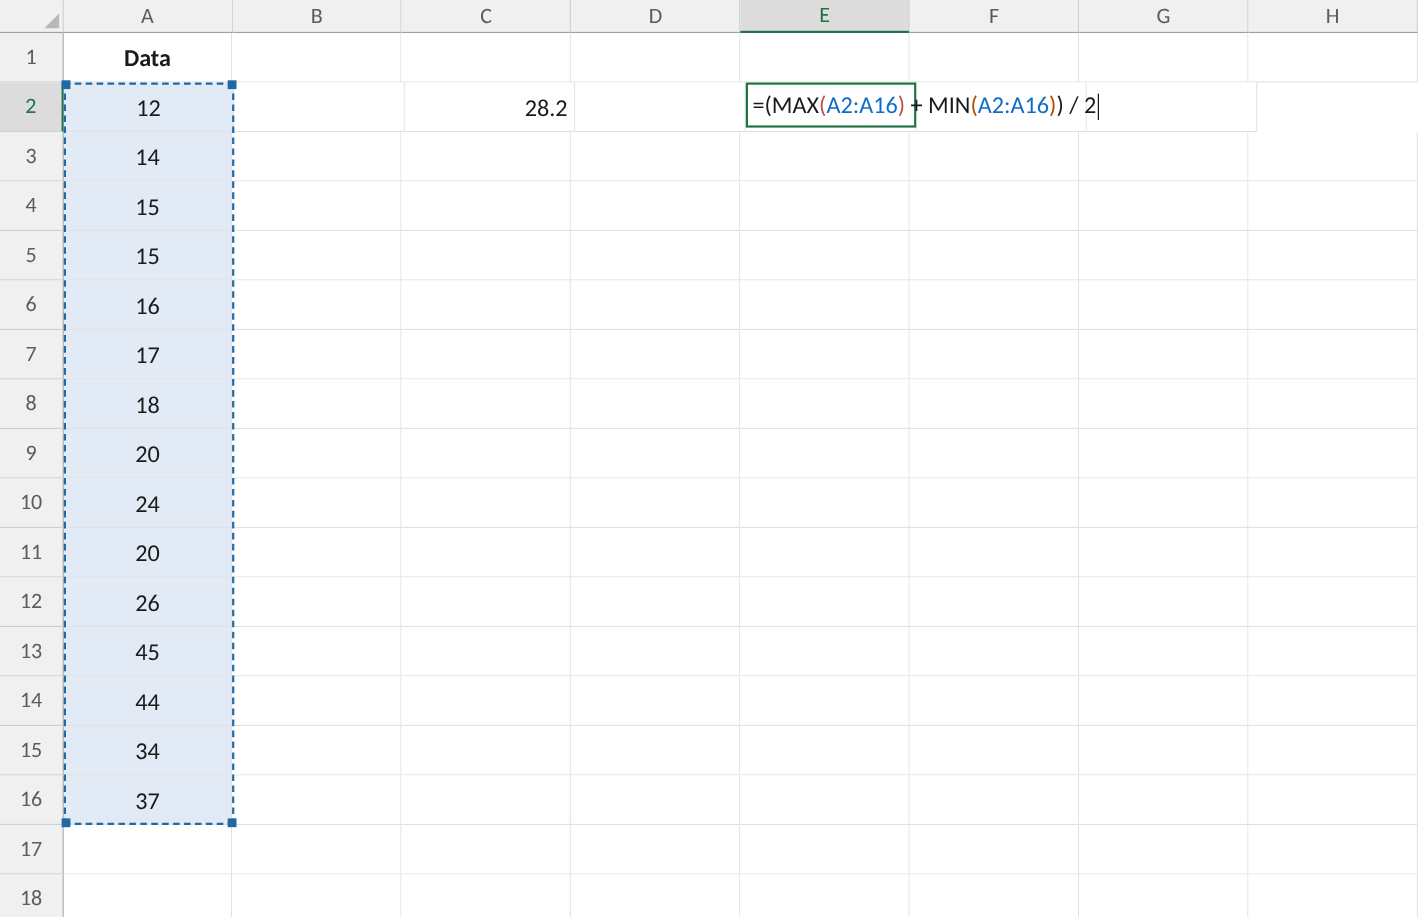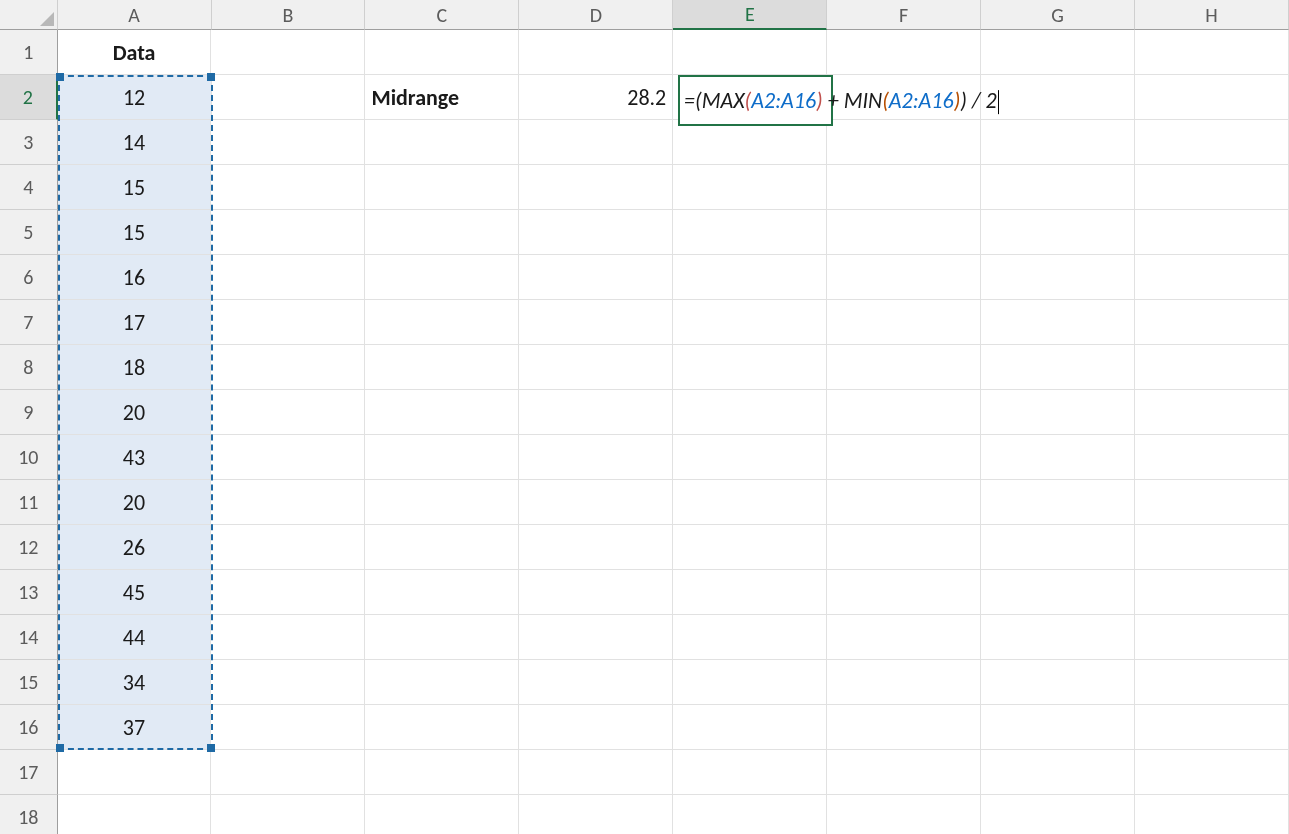--- a/index.html
+++ b/index.html
@@ -168,21 +168,20 @@
         <div class="cell wD"></div>
         <div class="cell wE"></div>
         <div class="cell wF"></div>
         <div class="cell wG"></div>
         <div class="cell wH"></div>
       </div>
       <div class="row">
         <div class="row-header active">2</div>
         <div class="cell wA center sel-data">12</div>
         <div class="cell wB"></div>
-        <div class="cell wC left bold">Midrange</div>
         <div class="cell wD right">28.2</div>
         <div class="cell wE"></div>
         <div class="cell wF"></div>
         <div class="cell wG"></div>
         <div class="cell wH"></div>
       </div>
       <div class="row">
         <div class="row-header">3</div>
         <div class="cell wA center sel-data">14</div>
         <div class="cell wB"></div>
@@ -254,21 +253,21 @@
         <div class="cell wB"></div>
         <div class="cell wC"></div>
         <div class="cell wD"></div>
         <div class="cell wE"></div>
         <div class="cell wF"></div>
         <div class="cell wG"></div>
         <div class="cell wH"></div>
       </div>
       <div class="row">
         <div class="row-header">10</div>
-        <div class="cell wA center sel-data">43</div>
+        <div class="cell wA center sel-data">24</div>
         <div class="cell wB"></div>
         <div class="cell wC"></div>
         <div class="cell wD"></div>
         <div class="cell wE"></div>
         <div class="cell wF"></div>
         <div class="cell wG"></div>
         <div class="cell wH"></div>
       </div>
       <div class="row">
         <div class="row-header">11</div>
@@ -360,19 +359,19 @@
       </div>
     </div>
 
   <div class="range-marquee" style="left:58px; top:75px; width:155px; height:675px;">
     <div class="handle h-tl"></div>
     <div class="handle h-tr"></div>
     <div class="handle h-bl"></div>
     <div class="handle h-br"></div>
   </div>
 
-  <div class="edit-box" style="left:678px; top:75px; width:155px; height:51px;font-style:italic;">
+  <div class="edit-box" style="left:678px; top:75px; width:155px; height:41px;">
     <div class="edit-text">
       <span>=(MAX</span><span class="f-red">(</span><span class="f-blue">A2:A16</span><span class="f-red">)</span><span> + MIN</span><span class="f-orange">(</span><span class="f-blue">A2:A16</span><span class="f-orange">)</span><span>)</span><span> / 2</span><span class="caret"></span>
     </div>
   </div>
 
 </div>
 
 </body></html>

